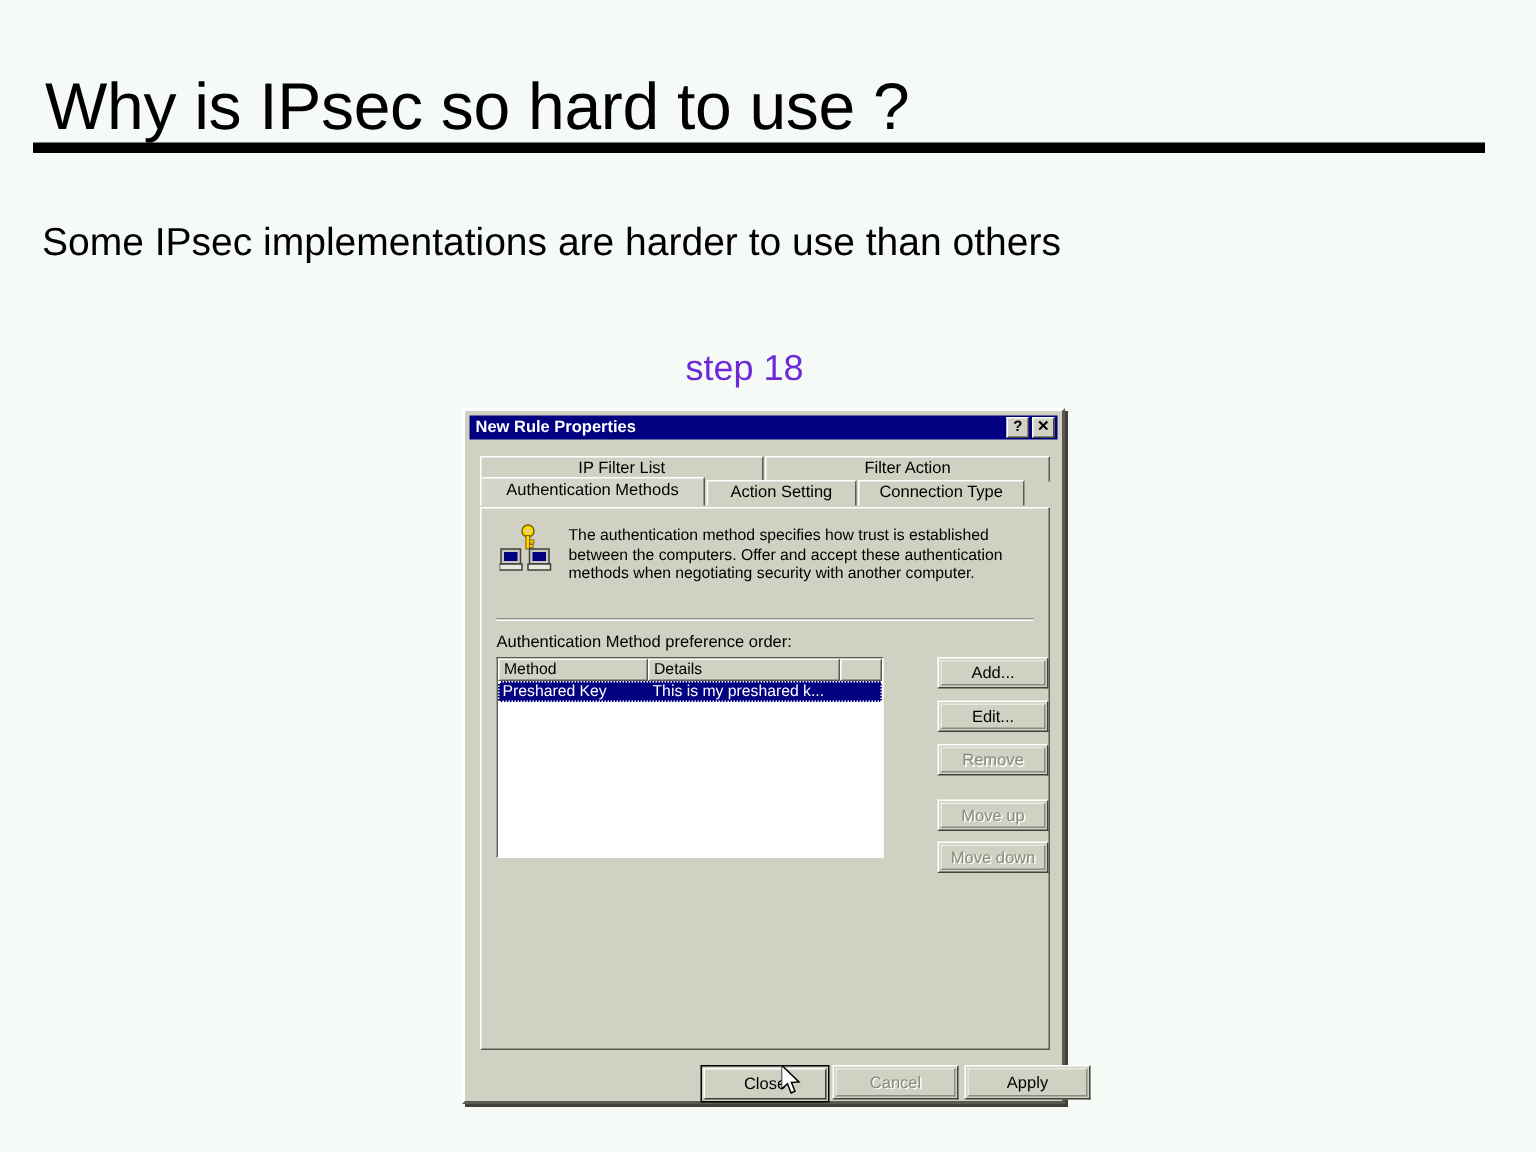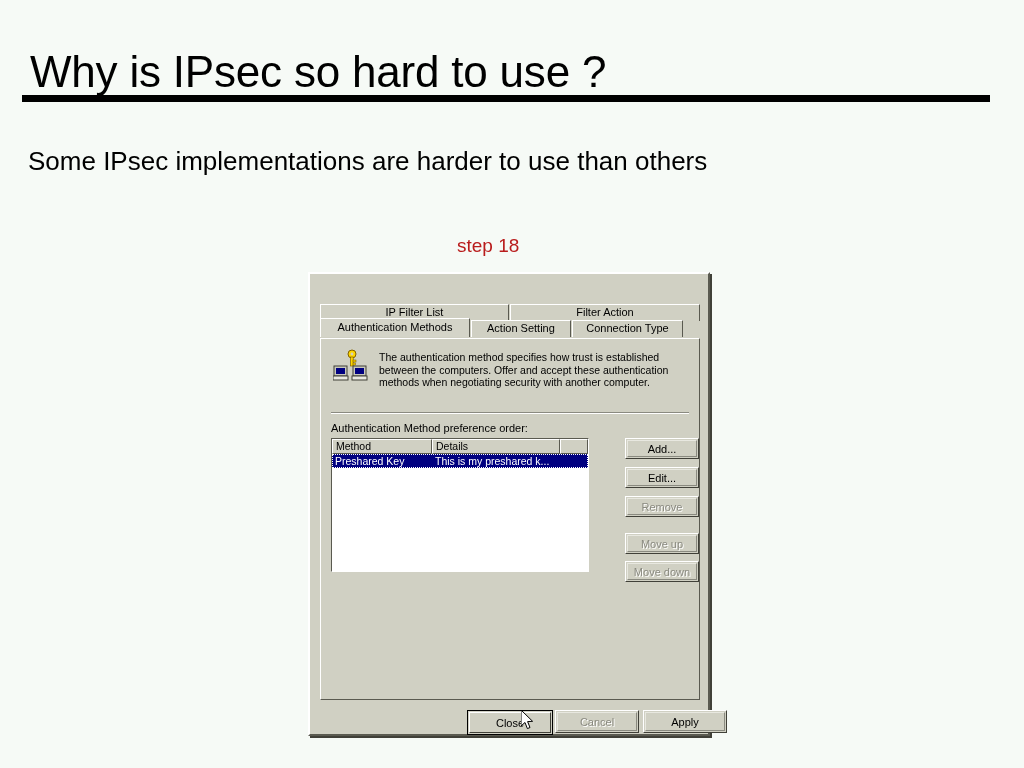--- a/index.html
+++ b/index.html
@@ -40,23 +40,23 @@
     top: 144px;
     font-size: 26px;
     line-height: 34px;
     color: #000000;
     white-space: nowrap;
   }
   .step-label {
     position: absolute;
     left: 457px;
     top: 231px;
-    font-size: 19px;
+    font-size: 24px;
     line-height: 30px;
-    color: #b91c1c;
+    color: #6d28d9;
     white-space: nowrap;
   }
 
   
   .dialog {
     position: absolute;
     left: 308px;
     top: 272px;
     width: 402px;
     height: 464px;
@@ -348,20 +348,25 @@
 <body>
 
 <div class="slide-title">Why is IPsec so hard to use ?</div>
 <div class="title-rule"></div>
 <div class="slide-body-text">Some IPsec implementations are harder to use than others</div>
 <div class="step-label">step 18</div>
 
 <div class="dialog-shadow"></div>
 <div class="dialog">
 
+  <div class="titlebar">
+    <div class="titlebar-text">New Rule Properties</div>
+    <div class="tb-btn">?</div>
+    <div class="tb-btn">✕</div>
+  </div>
 
   <div class="tabstrip">
     <div class="tabrow row1">
       <div class="tab t-ipfilter">IP Filter List</div>
       <div class="tab t-filteraction">Filter Action</div>
     </div>
     <div class="tabrow row2">
       <div class="tab t-auth">Authentication Methods</div>
       <div class="tab t-tunnel">Action Setting</div>
       <div class="tab t-conn">Connection Type</div>

